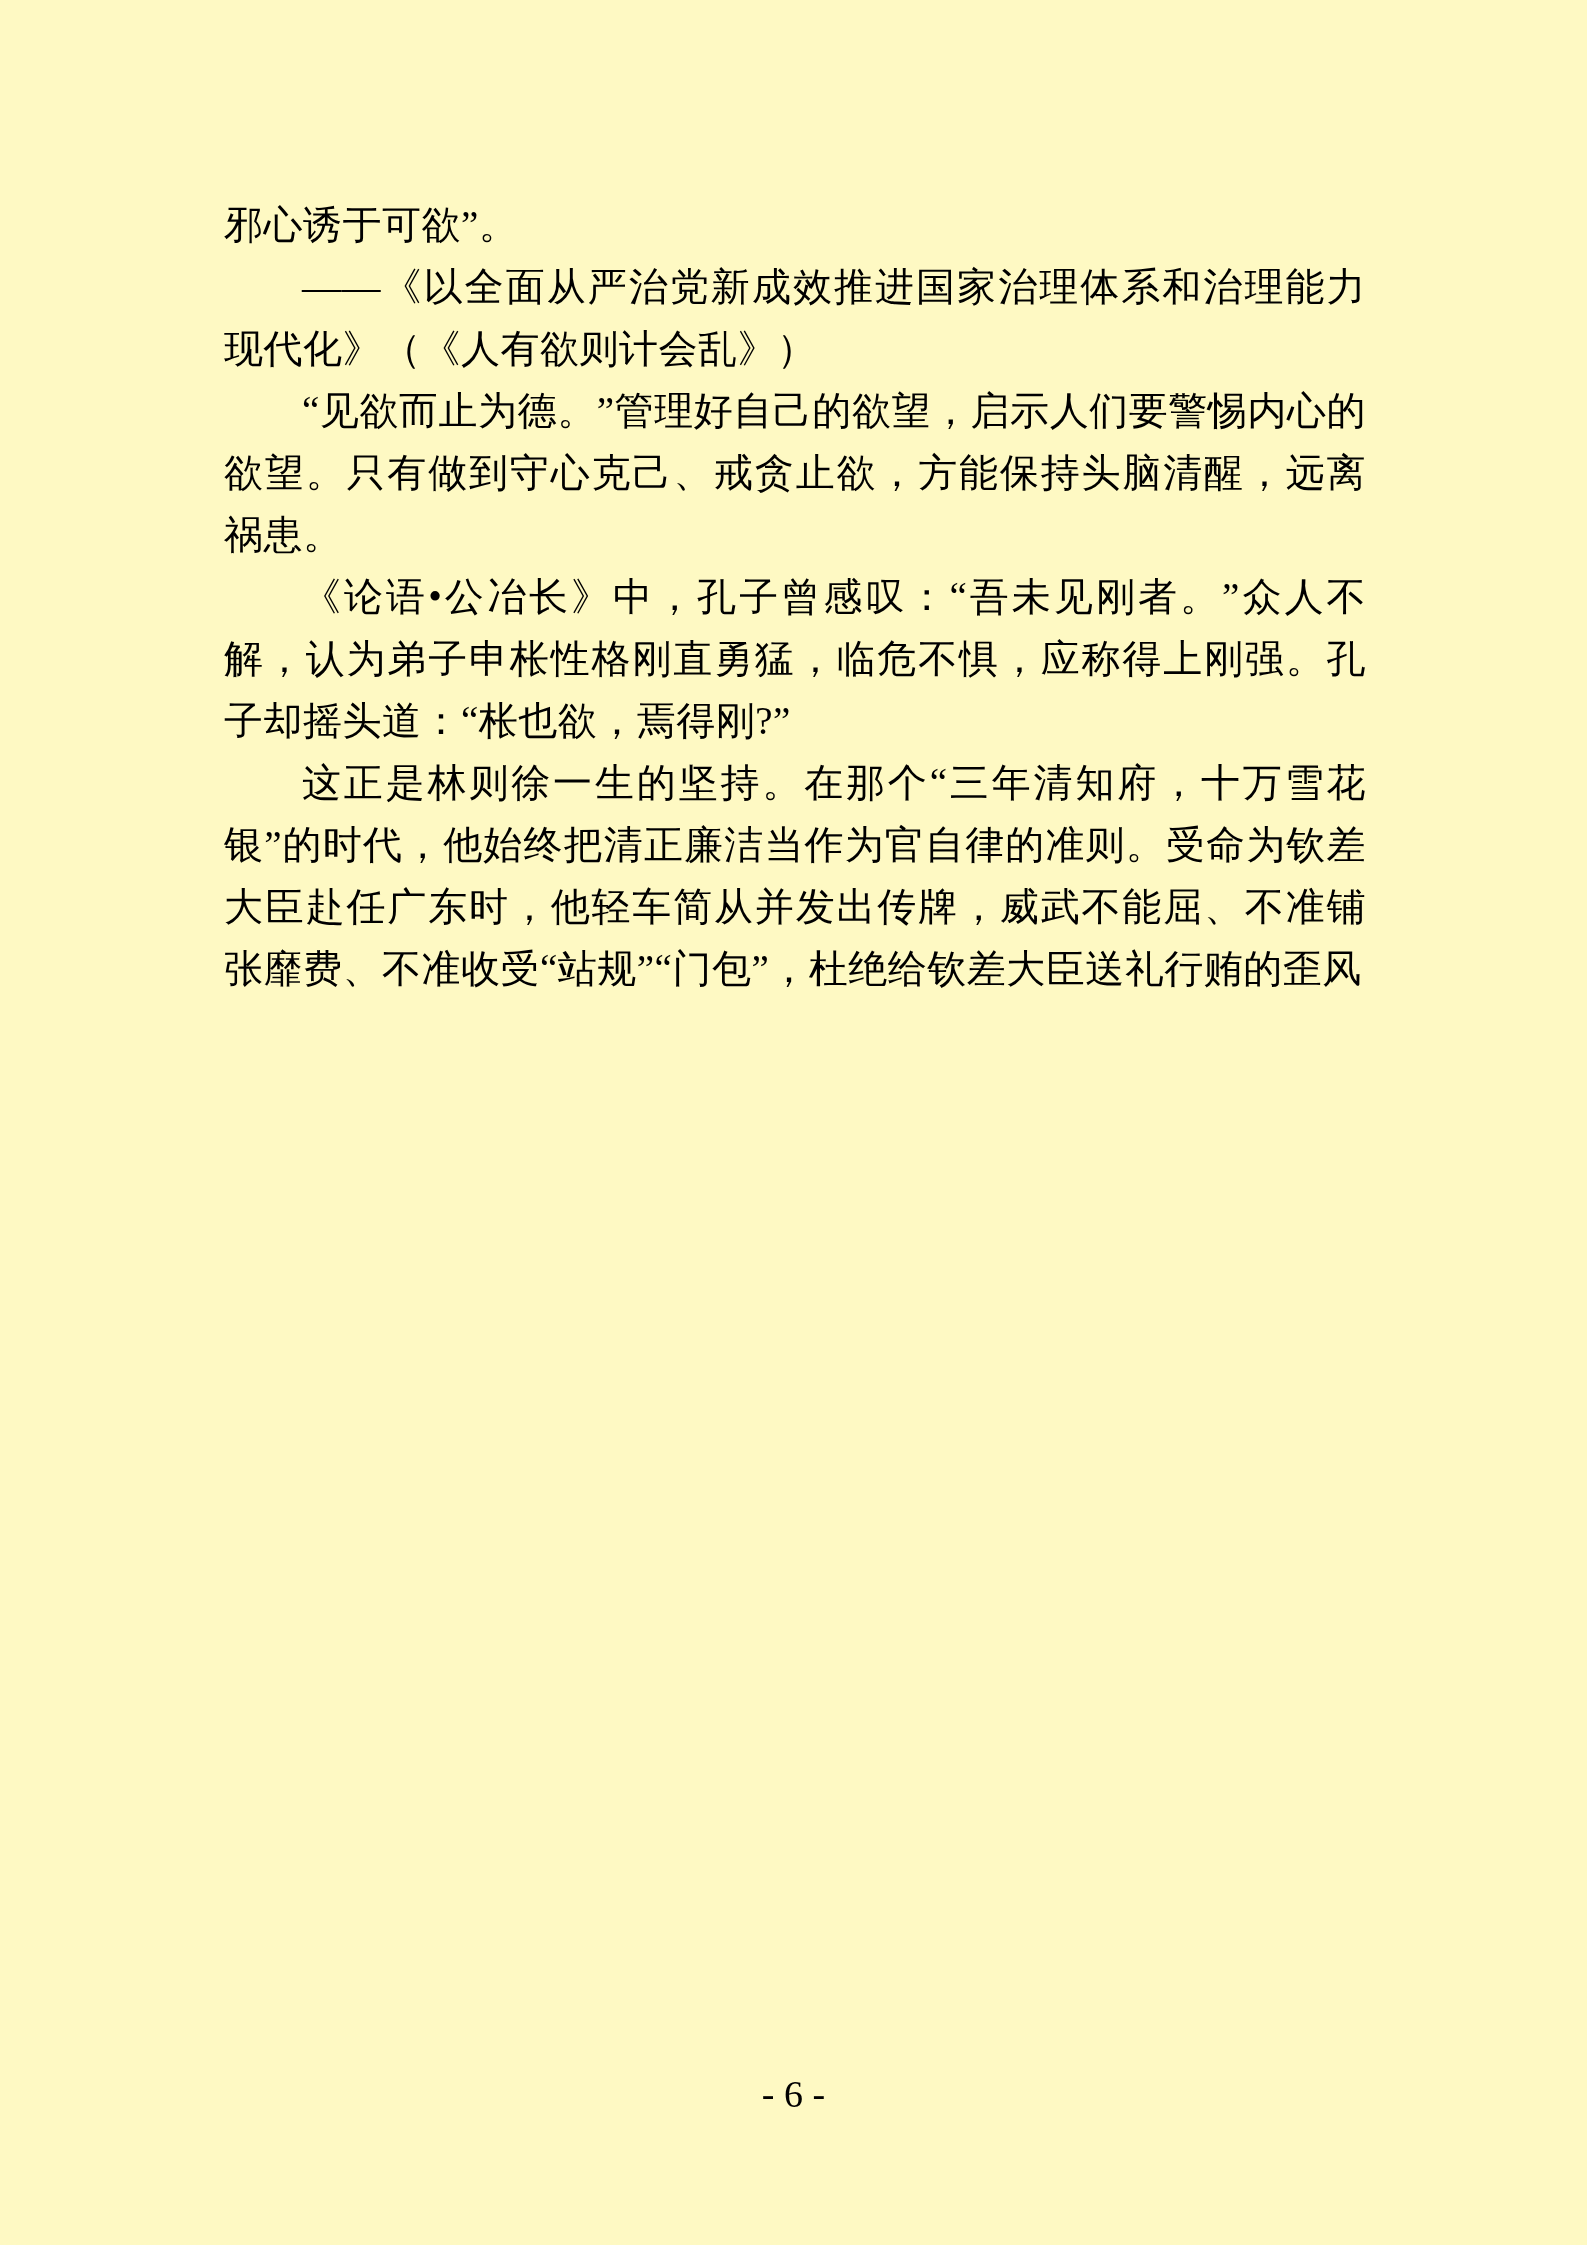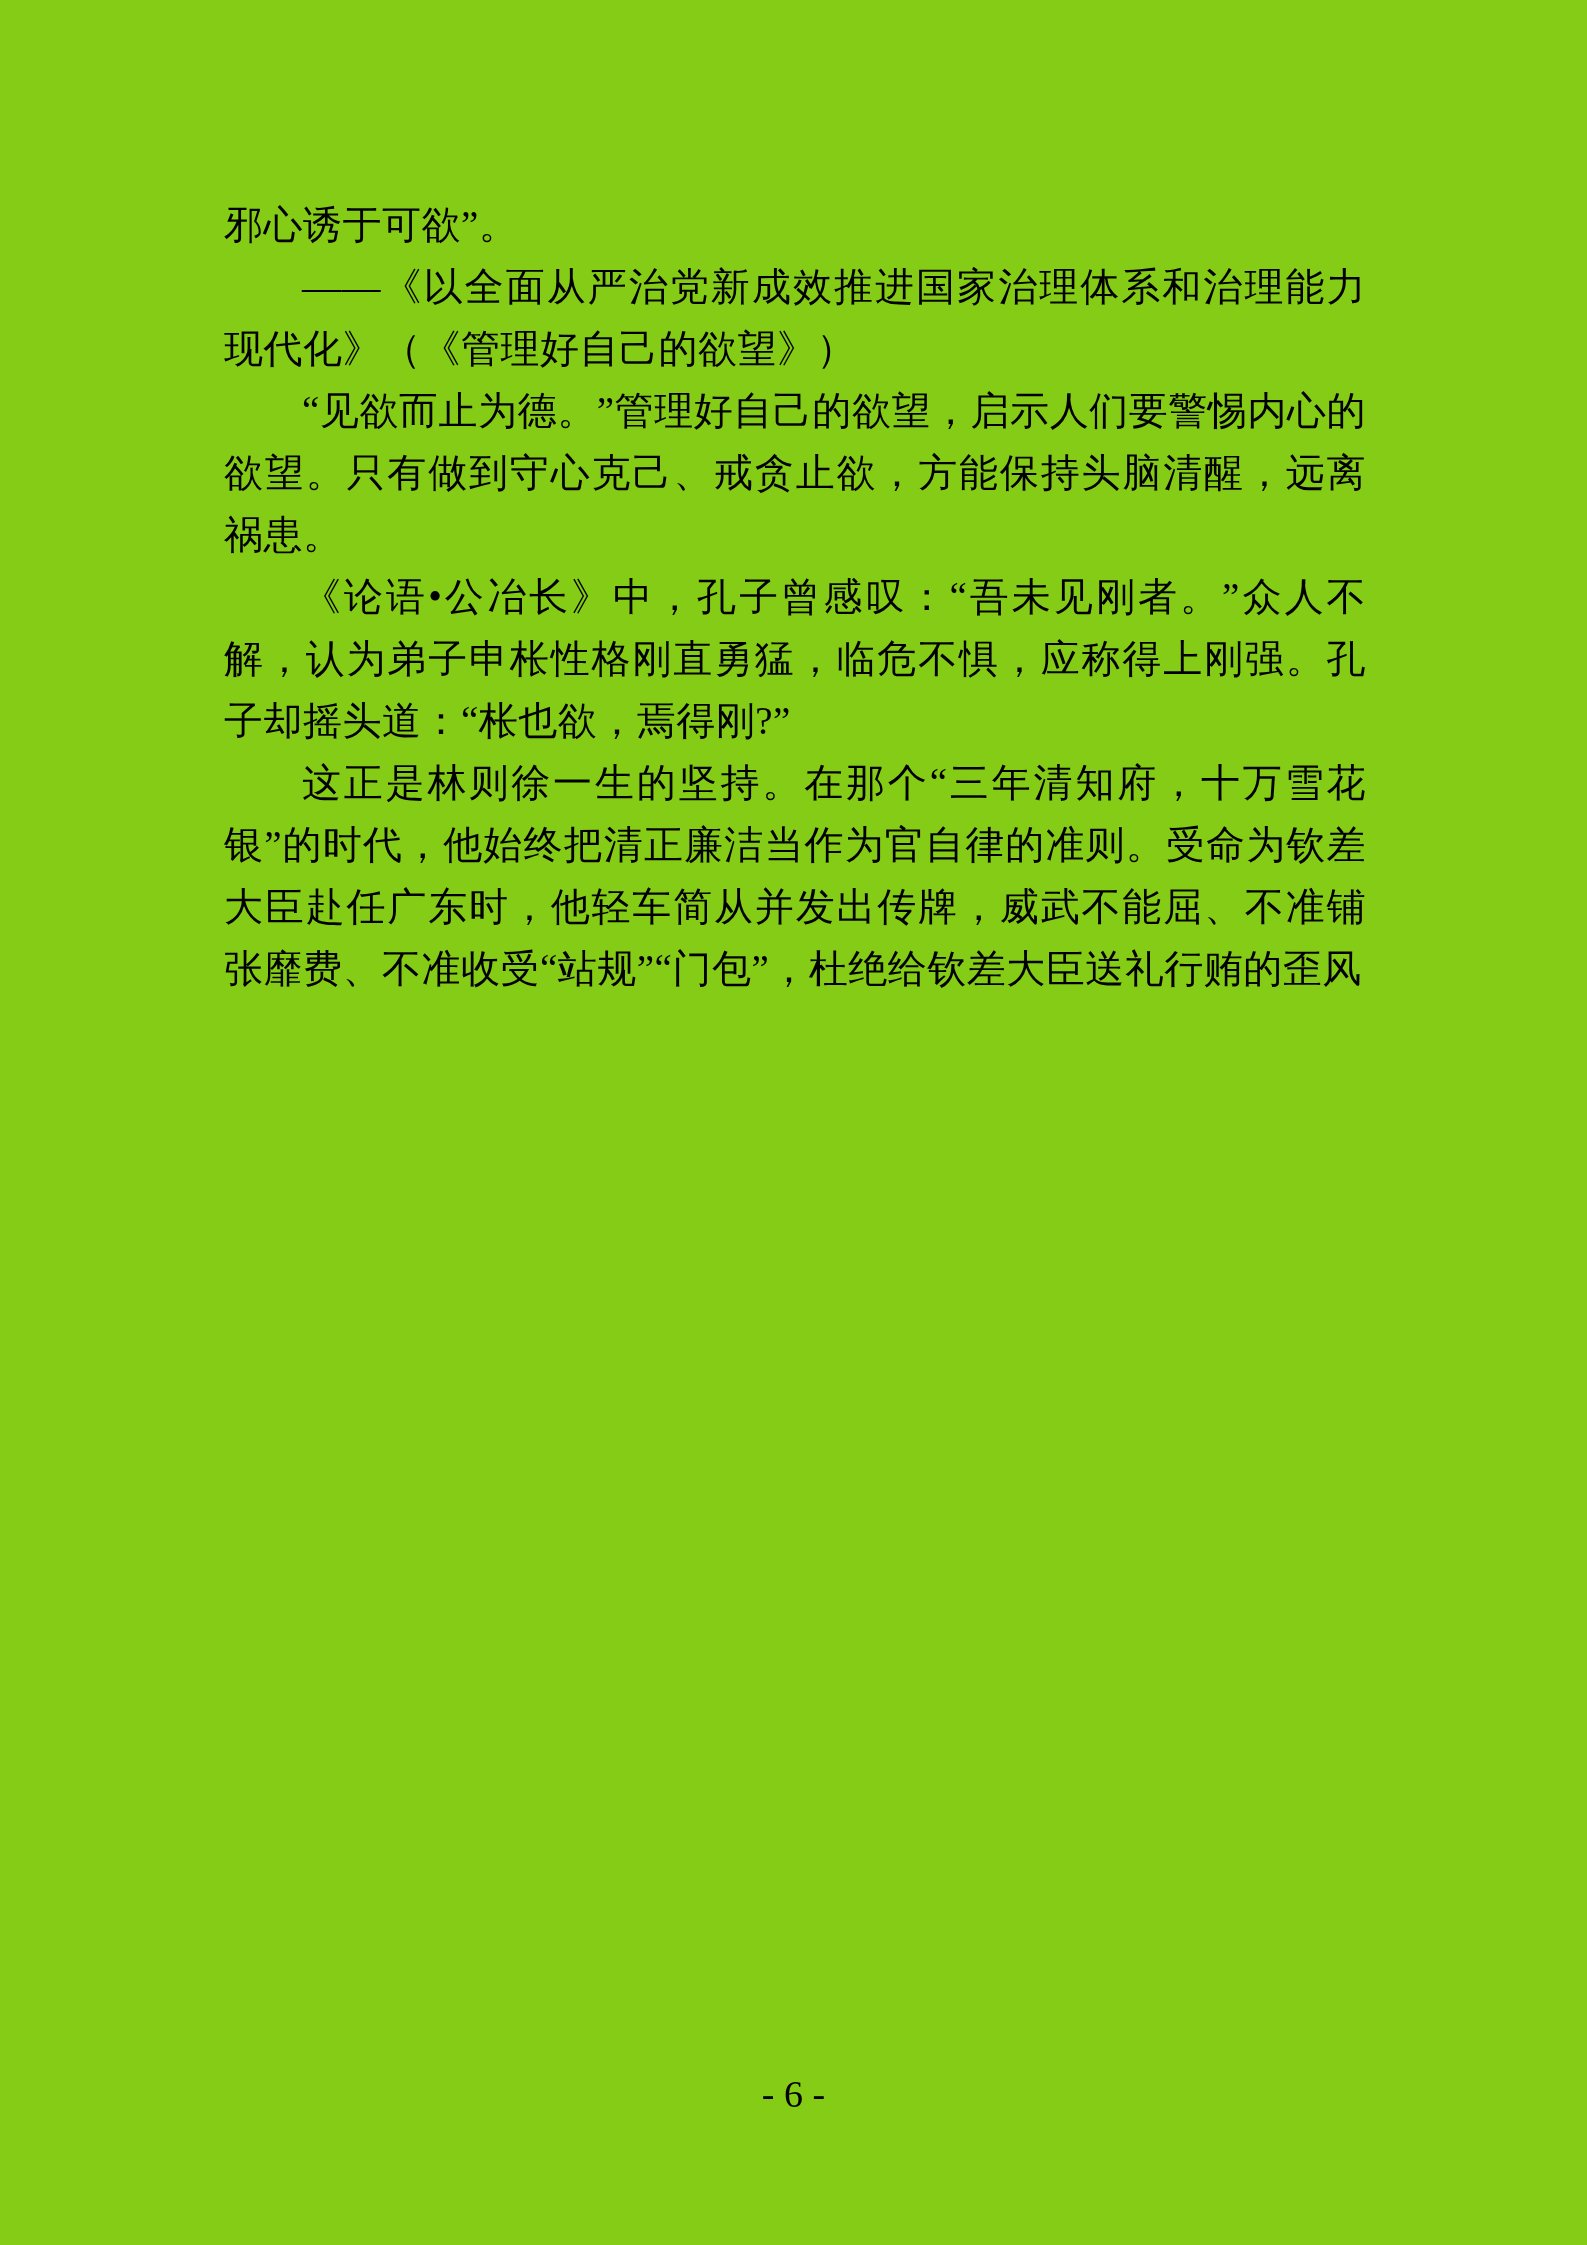--- a/index.html
+++ b/index.html
@@ -11,21 +11,21 @@
     height: 2245px;
     background: #ffffff;
     position: relative;
     overflow: hidden;
     font-family: "Liberation Serif", "DejaVu Serif", serif;
     color: #000000;
   }
   .page {
     position: absolute;
     inset: 0;
-    background: #84cc16;
+    background: #fef9c3;
   }
   .text-block {
     position: absolute;
     left: 224px;
     top: 194px;
     width: 1142px;
     font-size: 39px;
     line-height: 62px;
     text-align: justify;
     text-justify: inter-ideograph;
@@ -48,21 +48,21 @@
     font-size: 38px;
     line-height: 48px;
   }
 </style>
 </head>
 <body>
 
 <div class="page">
   <div class="text-block">
     <p class="para no-indent">邪心诱于可欲”。</p>
-    <p class="para">——《以全面从严治党新成效推进国家治理体系和治理能力现代化》（《管理好自己的欲望》）</p>
+    <p class="para">——《以全面从严治党新成效推进国家治理体系和治理能力现代化》（《人有欲则计会乱》）</p>
     <p class="para">“见欲而止为德。”管理好自己的欲望，启示人们要警惕内心的欲望。只有做到守心克己、戒贪止欲，方能保持头脑清醒，远离祸患。</p>
     <p class="para">《论语•公冶长》中，孔子曾感叹：“吾未见刚者。”众人不解，认为弟子申枨性格刚直勇猛，临危不惧，应称得上刚强。孔子却摇头道：“枨也欲，焉得刚?”</p>
     <p class="para">这正是林则徐一生的坚持。在那个“三年清知府，十万雪花银”的时代，他始终把清正廉洁当作为官自律的准则。受命为钦差大臣赴任广东时，他轻车简从并发出传牌，威武不能屈、不准铺张靡费、不准收受“站规”“门包”，杜绝给钦差大臣送礼行贿的歪风</p>
   </div>
 
   <div class="page-footer">
     <span>- 6 -</span>
   </div>
 </div>
 

